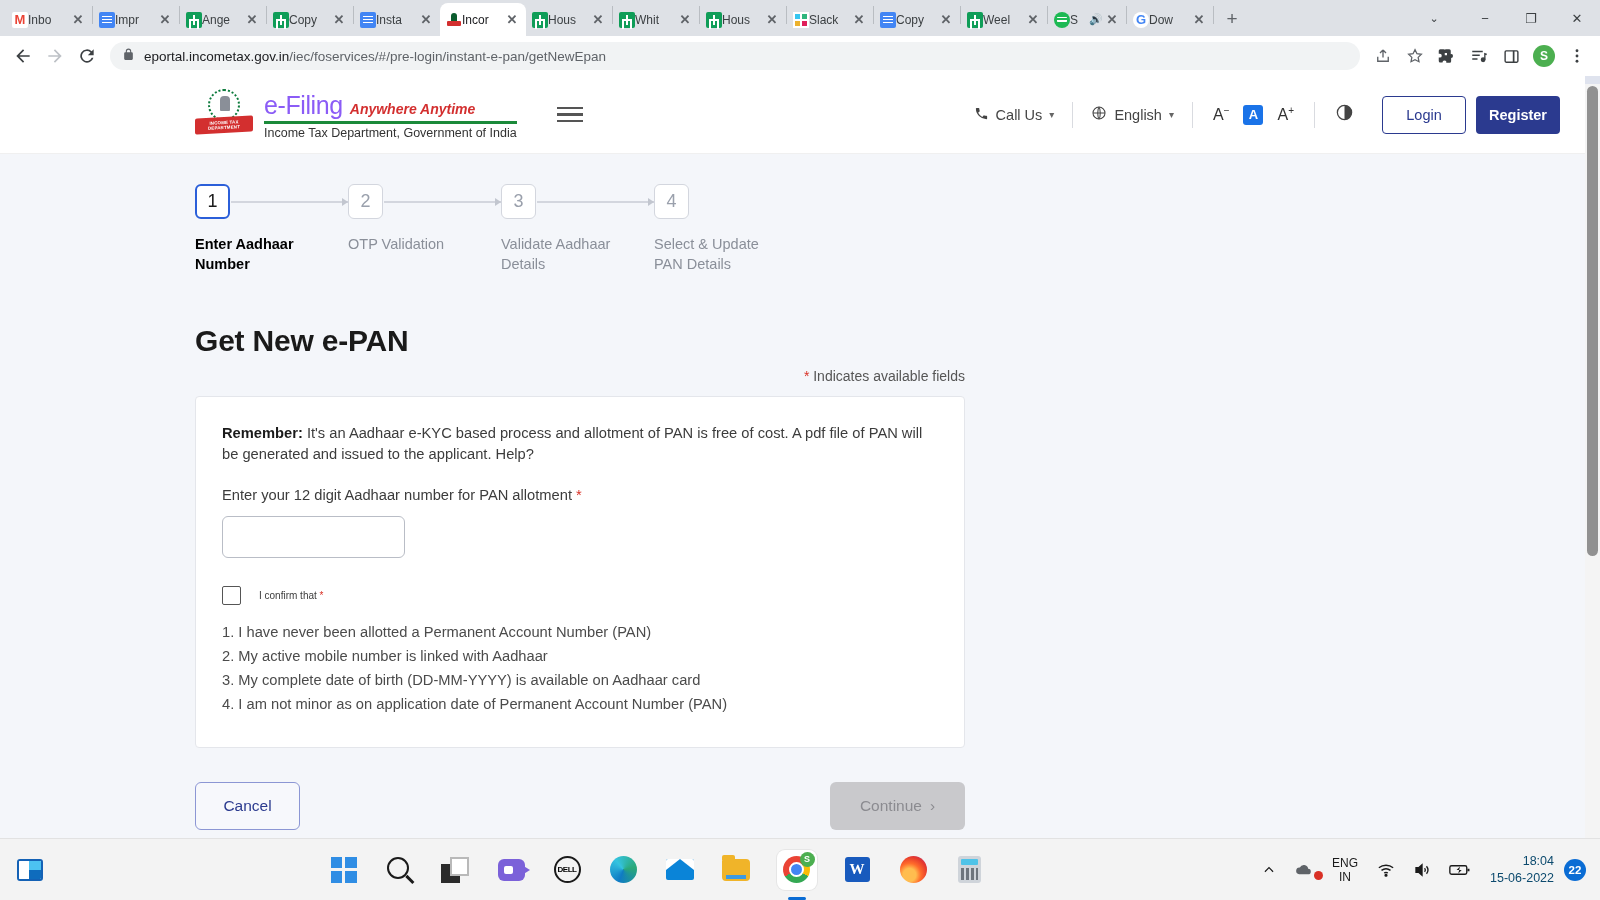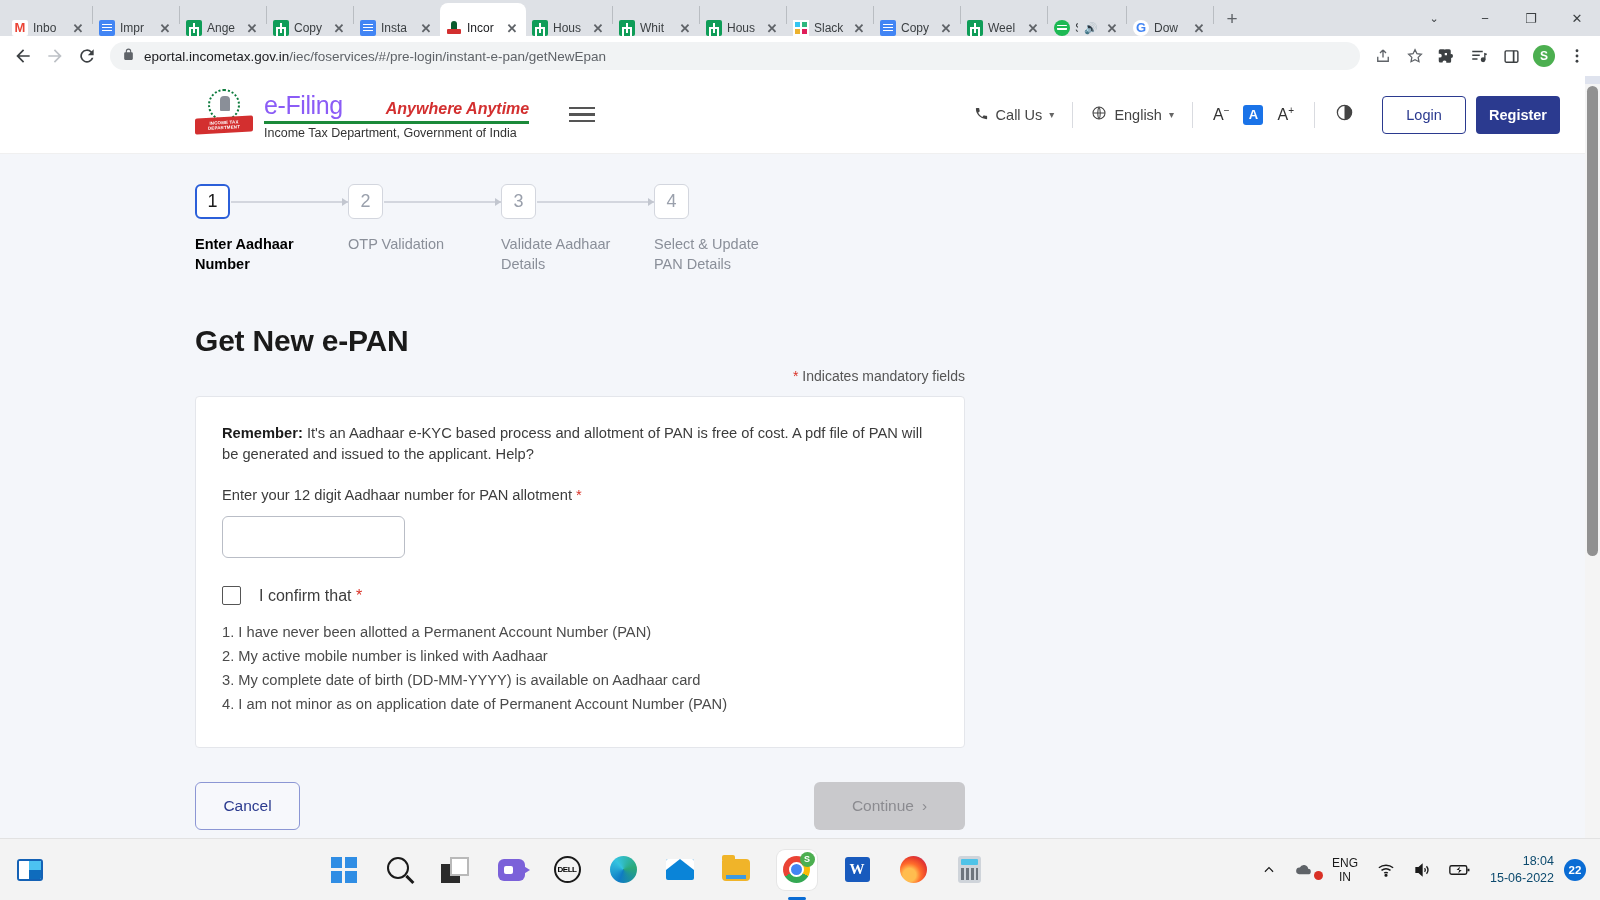--- a/index.html
+++ b/index.html
@@ -11,22 +11,22 @@
   }
 
   
   .browser { width: 1600px; height: 838px; background: #dee1e6; position: relative; }
 
   .tabstrip {
     height: 36px; background: #dee1e6; display: flex; align-items: flex-end;
     padding-left: 6px; position: relative;
   }
   .tab {
-    height: 33px; width: 86px; display: flex; align-items: flex-end;
-    padding: 0 6px; position: relative; flex: 0 0 auto; gap: 5px;
+    height: 33px; width: 86px; display: flex; align-items: center;
+    padding: 0 6px; position: relative; flex: 0 0 auto; 
     border-radius: 8px 8px 0 0;
   }
   .tab .favicon { width: 16px; height: 16px; flex: 0 0 16px; position: relative; }
   .tab .tab-title {
     font-size: 12px; color: #3c4043; white-space: nowrap; overflow: hidden;
     flex: 1 1 auto; line-height: 16px;
   }
   .tab .tab-close {
     width: 16px; height: 16px; flex: 0 0 16px; font-size: 13px; color: #5f6368;
     display: flex; align-items: center; justify-content: center; font-weight: 700;
@@ -133,21 +133,21 @@
     position: absolute; left: 0; top: 28px; width: 58px; height: 16px; background: #d32f2f;
     border-radius: 2px; transform: skewY(-3deg);
   }
   .emblem .ribbon:after {
     content: "INCOME TAX DEPARTMENT"; position: absolute; left: 0; right: 0; top: 3px;
     text-align: center; font-size: 4.4px; color: #fff; letter-spacing: .2px; font-weight: 700;
   }
   .logo-text { padding-top: 2px; }
   .logo-line1 { display: flex; align-items: baseline; gap: 7px; }
   .logo-efiling { font-size: 25px; color: #8b5cf6; letter-spacing: -.4px; }
-  .logo-tag { font-size: 16px; color: #d32f2f; font-style: italic; font-weight: 700; margin-left: 36px; }
+  .logo-tag { font-size: 14px; color: #d32f2f; font-style: italic; font-weight: 700; }
   .logo-rule { height: 2.5px; background: #1b8a3a; margin: 1px 0 2px; }
   .logo-line2 { font-size: 12.5px; color: #333; }
   .hamburger { margin-left: 40px; display: flex; flex-direction: column; gap: 4px; }
   .hamburger span { display: block; width: 26px; height: 2.5px; background: #555; }
 
   .header-right { margin-left: auto; display: flex; align-items: center; gap: 0; }
   .hdr-item {
     display: flex; align-items: center; gap: 7px; font-size: 14.5px; color: #444; padding: 0 18px;
   }
   .hdr-sep { width: 1px; height: 26px; background: #d9dbe0; }
@@ -209,33 +209,33 @@
   .remember { font-size: 14.7px; color: #3c3c3c; line-height: 21px; }
   .remember b { color: #1a1a1a; }
   .field-label { margin-top: 22px; font-size: 14.7px; color: #3c3c3c; }
   .aadhaar-input {
     margin-top: 13px; width: 183px; height: 42px; border: 1px solid #b9bdc6;
     border-radius: 6px; background: #fff; font-size: 14px; padding: 0 10px;
     font-family: "Liberation Sans", sans-serif; color: #202124;
   }
   .confirm-row { margin-top: 28px; display: flex; align-items: center; gap: 18px; }
   .cbox { width: 19px; height: 19px; border: 1.5px solid #555; border-radius: 2px; background: #fff; }
-  .confirm-label { font-size: 16px; color: #3c3c3c; }
+  .confirm-label { font-size: 10px; color: #3c3c3c; }
   .clist { margin-top: 16px; }
   .clist li {
     list-style: none; font-size: 14.7px; color: #4b4b4b; line-height: 23.5px; margin-bottom: 0.5px;
   }
 
   .actions { width: 770px; margin-top: 34px; display: flex; align-items: center; }
   .btn-cancel {
     width: 105px; height: 48px; border: 1.5px solid #8c96d4; border-radius: 6px; background: #f7f8fc;
     color: #2b3a8f; font-size: 15.5px; display: flex; align-items: center; justify-content: center;
   }
   .btn-continue {
-    margin-left: auto; width: 151px; height: 48px; border-radius: 6px; background: #c9c9cc;
+    margin-left: auto; width: 135px; height: 48px; border-radius: 6px; background: #c9c9cc;
     color: #8b8b90; font-size: 15.5px; display: flex; align-items: center;
     justify-content: center; gap: 8px;
   }
 
   .scrollbar {
     position: absolute; right: 0; top: 0; width: 15px; height: 762px; background: #f4f4f4;
   }
   .scrollbar .thumb {
     position: absolute; left: 2px; top: 10px; width: 11px; height: 470px;
     background: #919191; border-radius: 6px;
@@ -546,21 +546,21 @@
         <div class="step">
           <div class="sbox">4</div>
           <div class="slabel">Select &amp; Update PAN Details</div>
         </div>
       </div>
 
       <div class="page-title">Get New e-PAN</div>
 
       <div class="mandatory">
         <span class="req">*</span>
-        <span>Indicates mandatory fields</span>
+        <span>Indicates available fields</span>
       </div>
 
       <div class="card">
         <div class="remember">
           <b>Remember:</b><span> It's an Aadhaar e-KYC based process and allotment of PAN is free of cost. A pdf file of PAN will be generated and issued to the applicant. Help?</span>
         </div>
 
         <div class="field-label">
           <span>Enter your 12 digit Aadhaar number for PAN allotment</span> <span class="req">*</span>
         </div>

